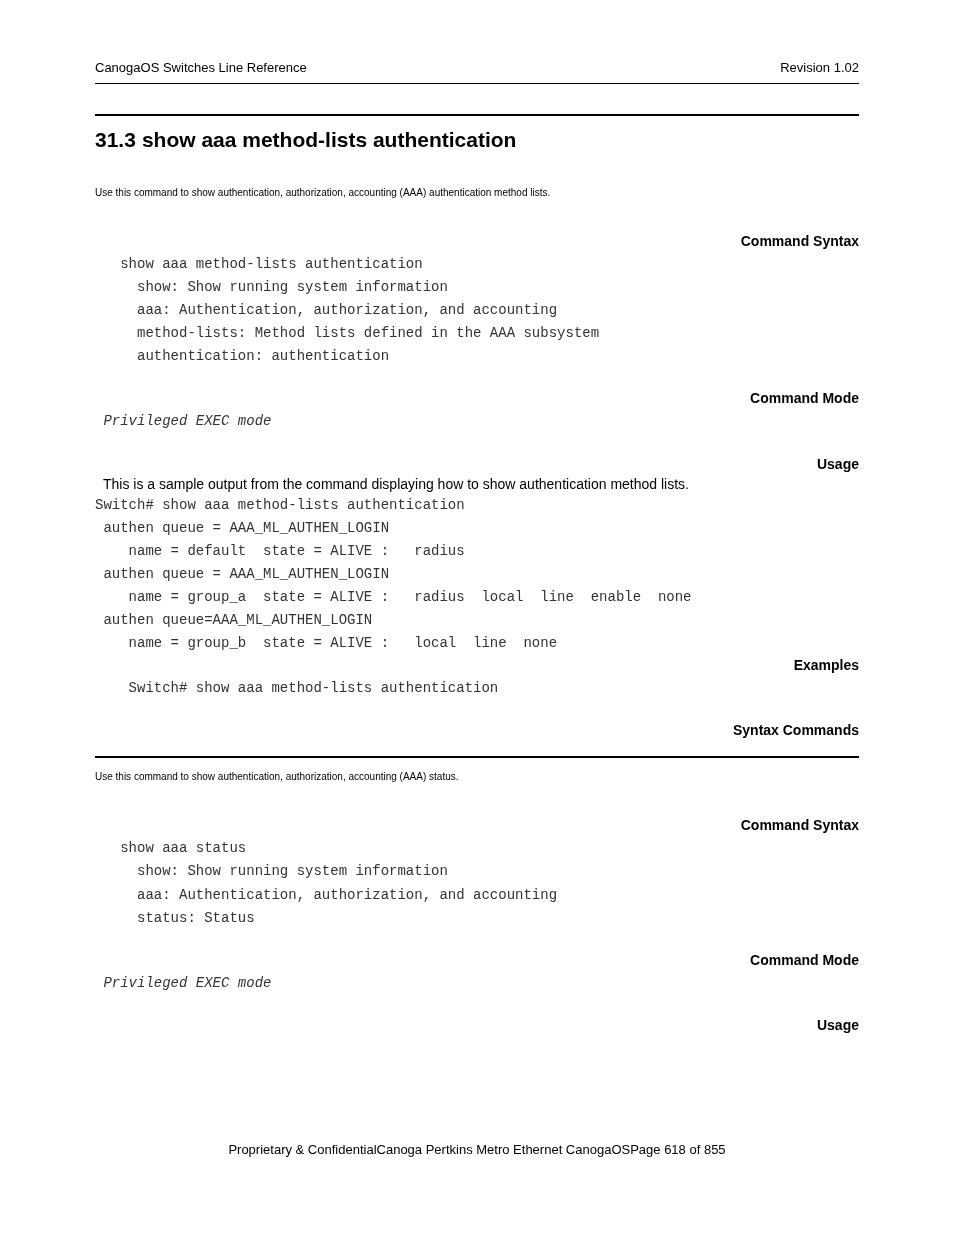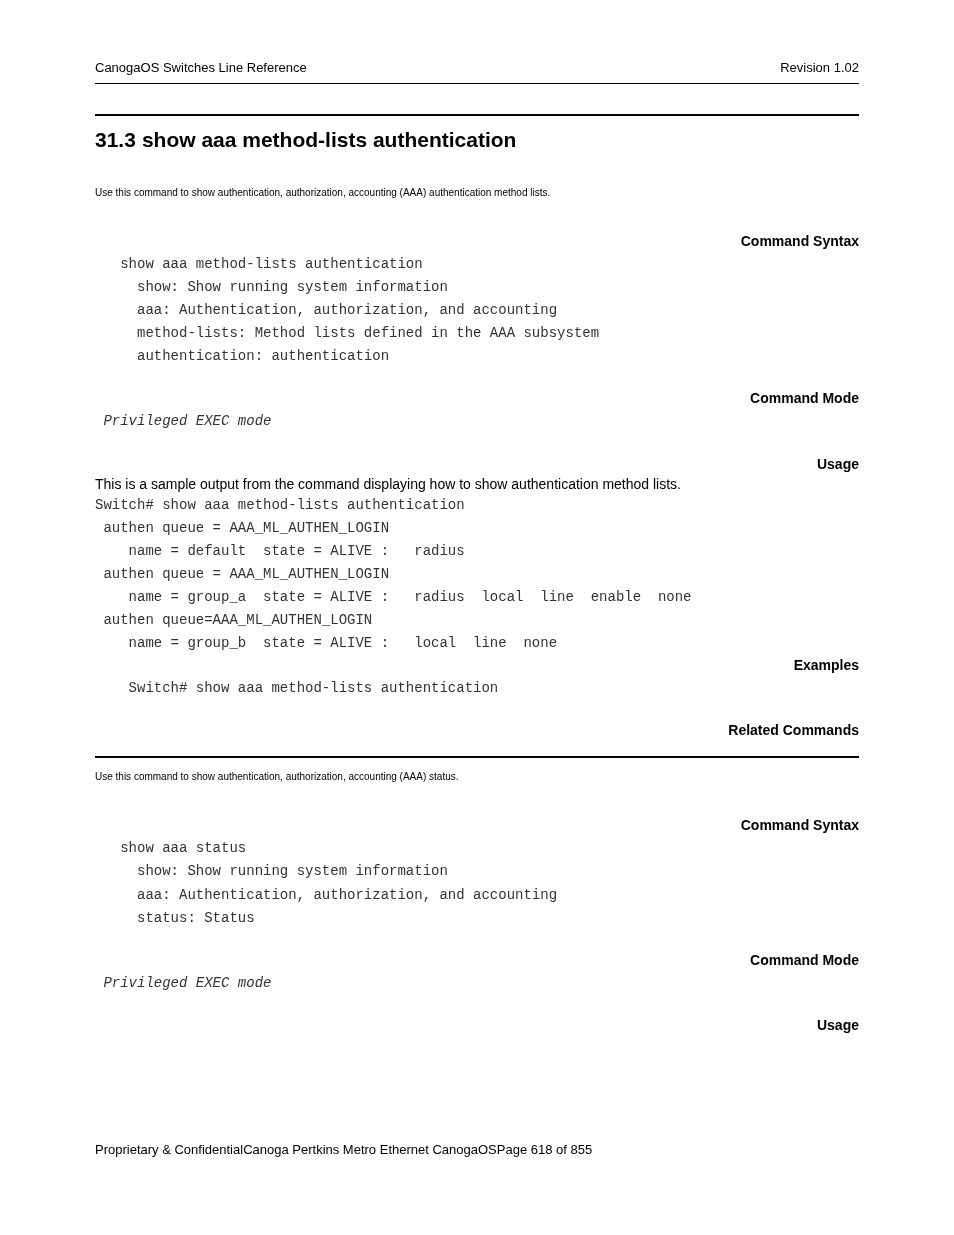--- a/index.html
+++ b/index.html
@@ -58,29 +58,29 @@
     font-family: "Courier New", Courier, monospace;
     font-size: 14px;
     white-space: pre;
     line-height: 1.65;
     margin: 0 0 22px 0;
     color: #333;
   }
   .code-tight { margin-bottom: 22px; font-style: italic; }
   .usage-text {
     font-size: 14px;
-    margin: 0 0 2px 0;
+    margin: 0 0 2px 8px;
   }
   .footer {
     position: absolute;
     bottom: 78px;
     left: 95px;
     right: 95px;
     display: flex;
-    justify-content: flex-start;
+    justify-content: center;
     font-size: 13px;
   }
   .block { margin-bottom: 22px; }
 </style>
 </head>
 <body>
 
 <div class="page">
 
   <div class="header-row">
@@ -120,21 +120,21 @@
     name = group_a  state = ALIVE :   radius  local  line  enable  none
  authen queue=AAA_ML_AUTHEN_LOGIN
     name = group_b  state = ALIVE :   local  line  none</div>
   </div>
 
   <div class="block">
     <div class="subhead">Examples</div>
     <div class="code">    Switch# show aaa method-lists authentication</div>
   </div>
 
-  <div class="subhead" style="margin-bottom:0;">Related Commands</div>
+  <div class="subhead" style="margin-bottom:0;">Syntax Commands</div>
 
   <hr class="section-rule-bottom">
 
   <p class="body">Use this command to show authentication, authorization, accounting (AAA) status.</p>
 
   <div class="block">
     <div class="subhead">Command Syntax</div>
     <div class="code">   show aaa status
      show: Show running system information
      aaa: Authentication, authorization, and accounting

